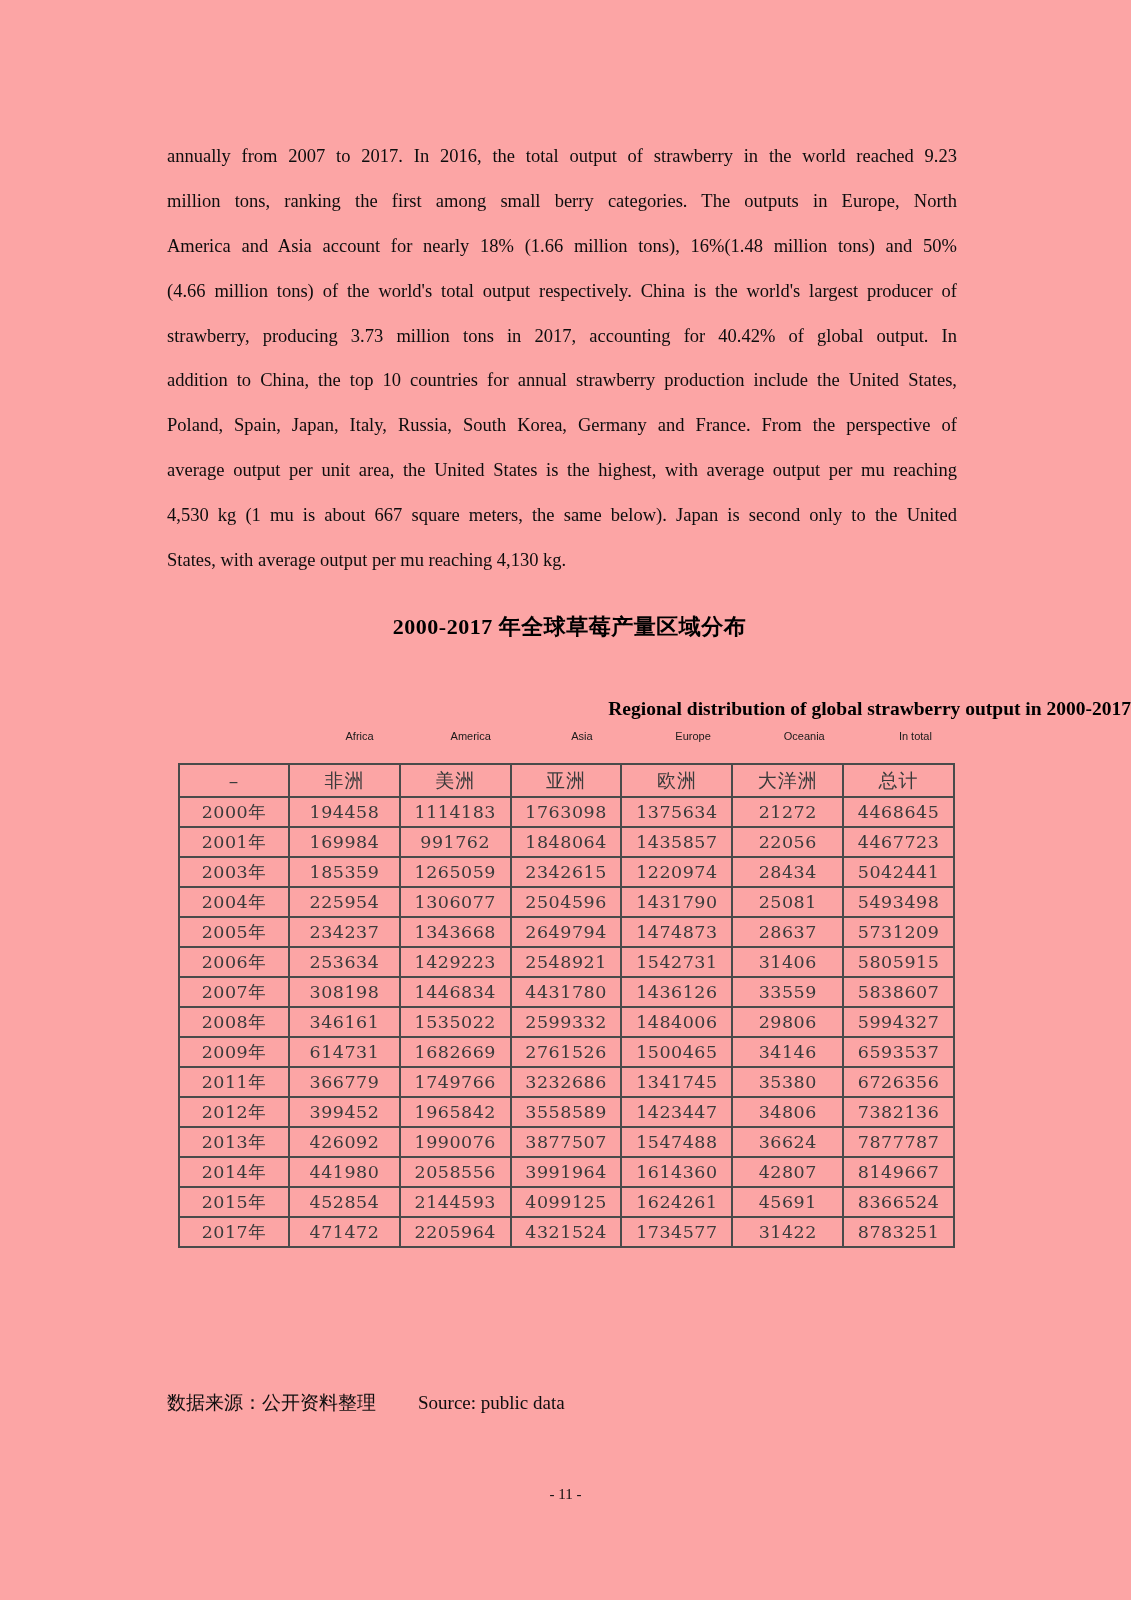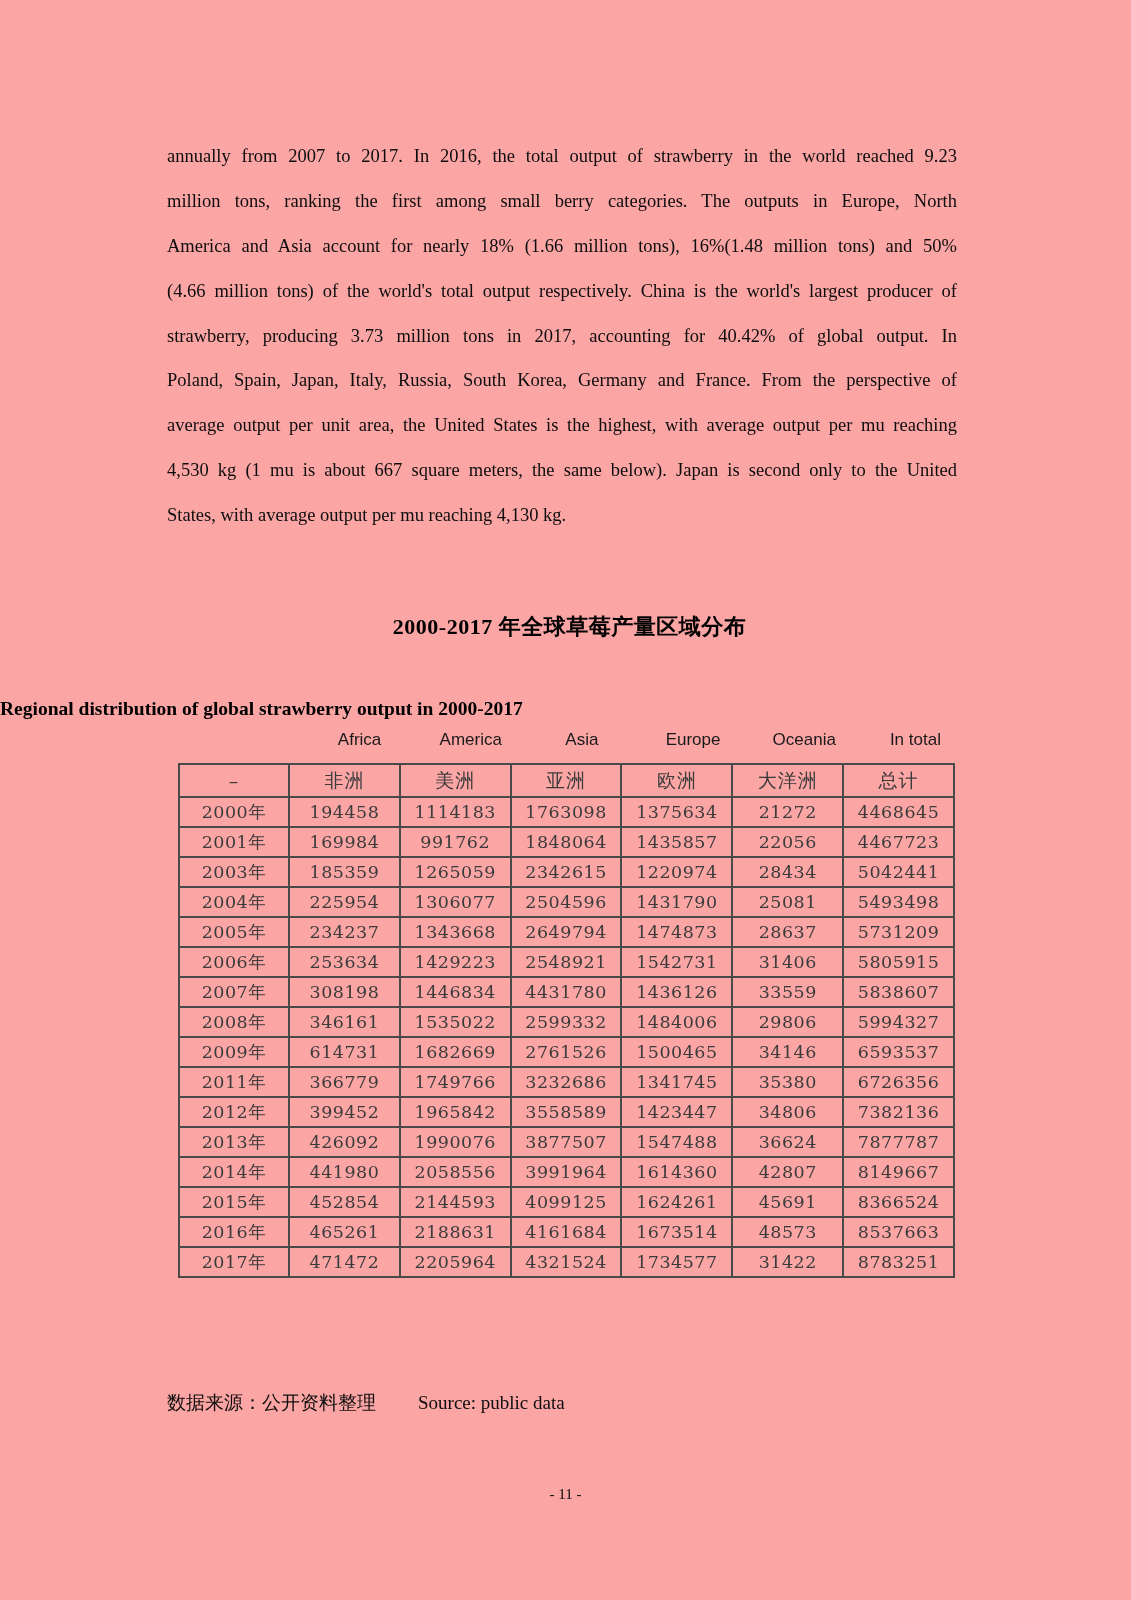--- a/index.html
+++ b/index.html
@@ -40,34 +40,34 @@
     font-size: 22px;
     font-weight: bold;
     color: #000000;
     letter-spacing: 0.5px;
     padding-left: 8px;
   }
   .title-en {
     position: absolute;
     left: 0; top: 698px;
     width: 100%;
-    text-align: left;
+    text-align: right;
     font-size: 19.5px;
     font-weight: bold;
     color: #000000;
   }
   
   .region-labels {
     position: absolute;
     left: 178px; top: 730px;
     width: 777px;
     display: grid;
     grid-template-columns: 110px repeat(6, 1fr);
     font-family: "Liberation Sans", sans-serif;
-    font-size: 17px;
+    font-size: 11px;
     color: #1a1a1a;
     gap: 32px;
   }
   .region-labels .lbl { text-align: center; }
   
   table.data {
     position: absolute;
     left: 178px; top: 763px;
     width: 777px;
     border-collapse: collapse;
@@ -115,20 +115,21 @@
 <body>
 
 <div class="page">
 
   <div class="para" id="para">
       <div class="pline">annually from 2007 to 2017. In 2016, the total output of strawberry in the world reached 9.23</div>
       <div class="pline">million tons, ranking the first among small berry categories. The outputs in Europe, North</div>
       <div class="pline">America and Asia account for nearly 18% (1.66 million tons), 16%(1.48 million tons) and 50%</div>
       <div class="pline">(4.66 million tons) of the world's total output respectively. China is the world's largest producer of</div>
       <div class="pline">strawberry, producing 3.73 million tons in 2017, accounting for 40.42% of global output. In</div>
+      <div class="pline">addition to China, the top 10 countries for annual strawberry production include the United States,</div>
       <div class="pline">Poland, Spain, Japan, Italy, Russia, South Korea, Germany and France. From the perspective of</div>
       <div class="pline">average output per unit area, the United States is the highest, with average output per mu reaching</div>
       <div class="pline">4,530 kg (1 mu is about 667 square meters, the same below). Japan is second only to the United</div>
       <div class="pline last">States, with average output per mu reaching 4,130 kg.</div>
     </div>
 
   <div class="title-zh">2000-2017 年全球草莓产量区域分布</div>
 
   <div class="title-en">Regional distribution of global strawberry output in 2000-2017</div>
 
@@ -284,29 +285,20 @@
         <tr>
           <td>2015年</td>
           <td>452854</td>
           <td>2144593</td>
           <td>4099125</td>
           <td>1624261</td>
           <td>45691</td>
           <td>8366524</td>
         </tr>
         <tr>
-          <td>2016年</td>
-          <td>465261</td>
-          <td>2188631</td>
-          <td>4161684</td>
-          <td>1673514</td>
-          <td>48573</td>
-          <td>8537663</td>
-        </tr>
-        <tr>
           <td>2017年</td>
           <td>471472</td>
           <td>2205964</td>
           <td>4321524</td>
           <td>1734577</td>
           <td>31422</td>
           <td>8783251</td>
         </tr>
       </tbody>
   </table>

